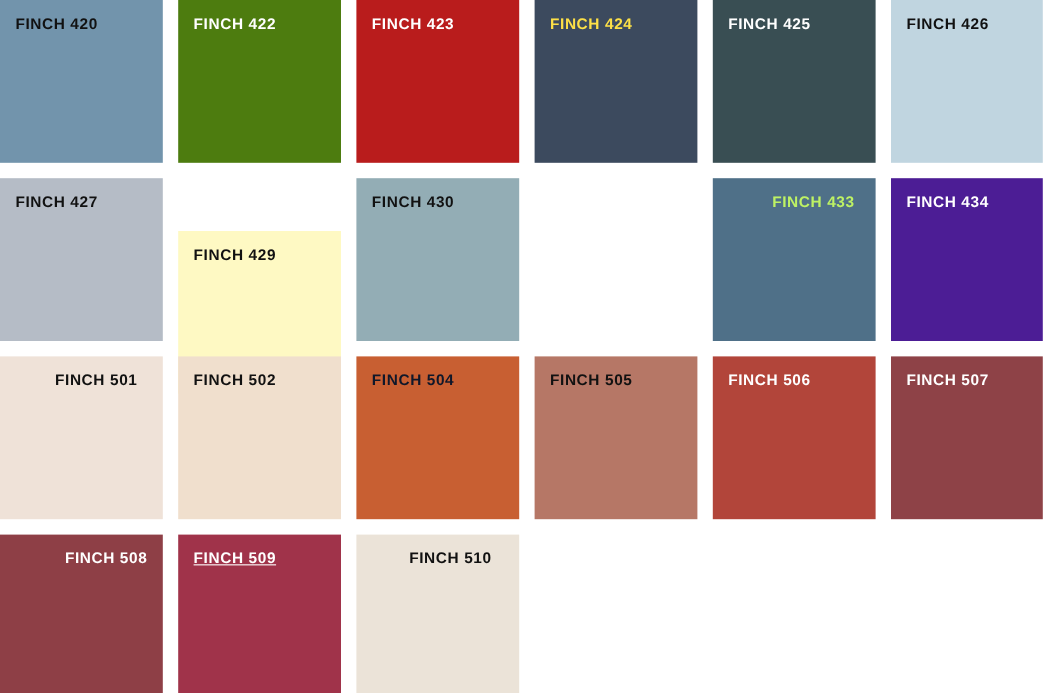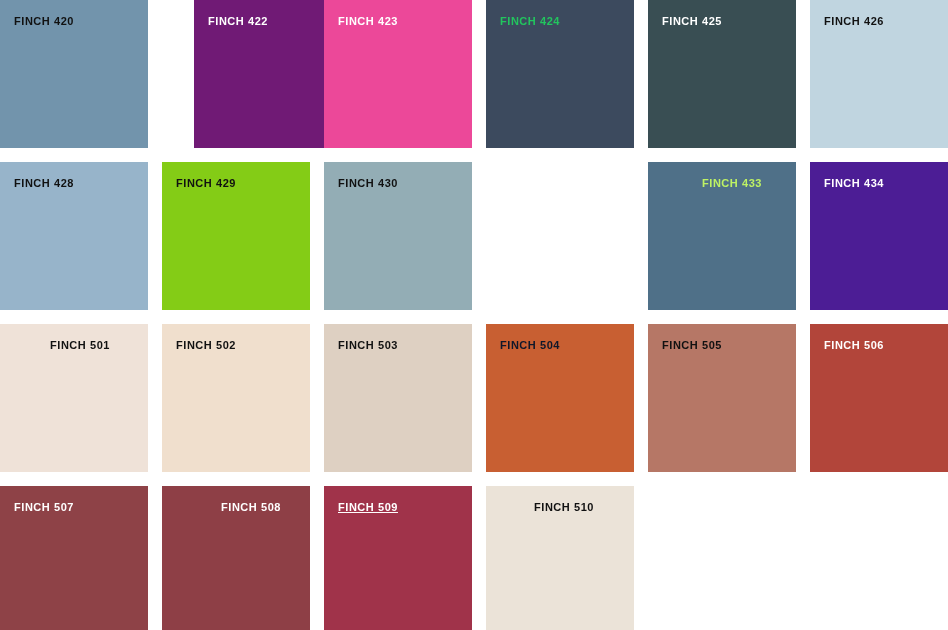--- a/index.html
+++ b/index.html
@@ -27,76 +27,73 @@
     width: 148px;
     height: 148px;
     box-sizing: border-box;
     overflow: hidden;
   }
   .swatch-label {
     position: absolute;
     left: 14px;
     top: 14px;
     font-family: "Liberation Sans", sans-serif;
-    font-size: 11px;
+    font-size: 14px;
     font-weight: bold;
     letter-spacing: 0.55px;
     line-height: 14px;
     white-space: nowrap;
     text-transform: uppercase;
   }
 </style>
 </head>
 <body>
 
 <div id="swatch-grid">
     <div class="swatch" style="background-color: rgb(114, 148, 172);">
       <span class="swatch-label" style="color: rgb(17, 17, 17);">FINCH 420</span>
     </div>
-    <div class="swatch" style="background-color: #701a75; margin-left: 32px;">
+    <div class="swatch" style="background-color: #4d7c0f;">
       <span class="swatch-label" style="color: rgb(255, 255, 255);">FINCH 422</span>
     </div>
-    <div class="swatch" style="background-color: #ec4899;">
+    <div class="swatch" style="background-color: #b91c1c;">
       <span class="swatch-label" style="color: rgb(255, 255, 255);">FINCH 423</span>
     </div>
     <div class="swatch" style="background-color: rgb(60, 74, 94);">
-      <span class="swatch-label" style="color: #22c55e;">FINCH 424</span>
+      <span class="swatch-label" style="color: #fde047;">FINCH 424</span>
     </div>
     <div class="swatch" style="background-color: rgb(57, 78, 83);">
       <span class="swatch-label" style="color: rgb(255, 255, 255);">FINCH 425</span>
     </div>
     <div class="swatch" style="background-color: rgb(192, 213, 224);">
       <span class="swatch-label" style="color: rgb(17, 17, 17);">FINCH 426</span>
     </div>
-    <div class="swatch" style="background-color: rgb(151, 180, 202);">
-      <span class="swatch-label" style="color: rgb(17, 17, 17);">FINCH 428</span>
+    <div class="swatch" style="background-color: rgb(181, 188, 198);">
+      <span class="swatch-label" style="color: rgb(17, 17, 17);">FINCH 427</span>
     </div>
-    <div class="swatch" style="background-color: #84cc16;">
+    <div class="swatch" style="background-color: #fef9c3; margin-top: 48px;">
       <span class="swatch-label" style="color: rgb(17, 17, 17);">FINCH 429</span>
     </div>
     <div class="swatch" style="background-color: rgb(147, 173, 181);">
       <span class="swatch-label" style="color: rgb(17, 17, 17);">FINCH 430</span>
     </div>
     <div class="swatch">
       <span class="swatch-label" style="color: rgb(255, 255, 255);">FINCH 432</span>
     </div>
     <div class="swatch" style="background-color: rgb(79, 112, 136);">
       <span class="swatch-label" style="color: #bef264; margin-left: 40px;">FINCH 433</span>
     </div>
     <div class="swatch" style="background-color: #4c1d95;">
       <span class="swatch-label" style="color: rgb(255, 255, 255);">FINCH 434</span>
     </div>
     <div class="swatch" style="background-color: rgb(239, 226, 216);">
       <span class="swatch-label" style="color: rgb(17, 17, 17); margin-left: 36px;">FINCH 501</span>
     </div>
     <div class="swatch" style="background-color: rgb(240, 223, 205);">
       <span class="swatch-label" style="color: rgb(17, 17, 17);">FINCH 502</span>
-    </div>
-    <div class="swatch" style="background-color: rgb(222, 208, 194);">
-      <span class="swatch-label" style="color: rgb(17, 17, 17);">FINCH 503</span>
     </div>
     <div class="swatch" style="background-color: rgb(200, 95, 50);">
       <span class="swatch-label" style="color: #0f172a;">FINCH 504</span>
     </div>
     <div class="swatch" style="background-color: rgb(182, 119, 102);">
       <span class="swatch-label" style="color: rgb(17, 17, 17);">FINCH 505</span>
     </div>
     <div class="swatch" style="background-color: rgb(178, 69, 58);">
       <span class="swatch-label" style="color: rgb(255, 255, 255);">FINCH 506</span>
     </div>

